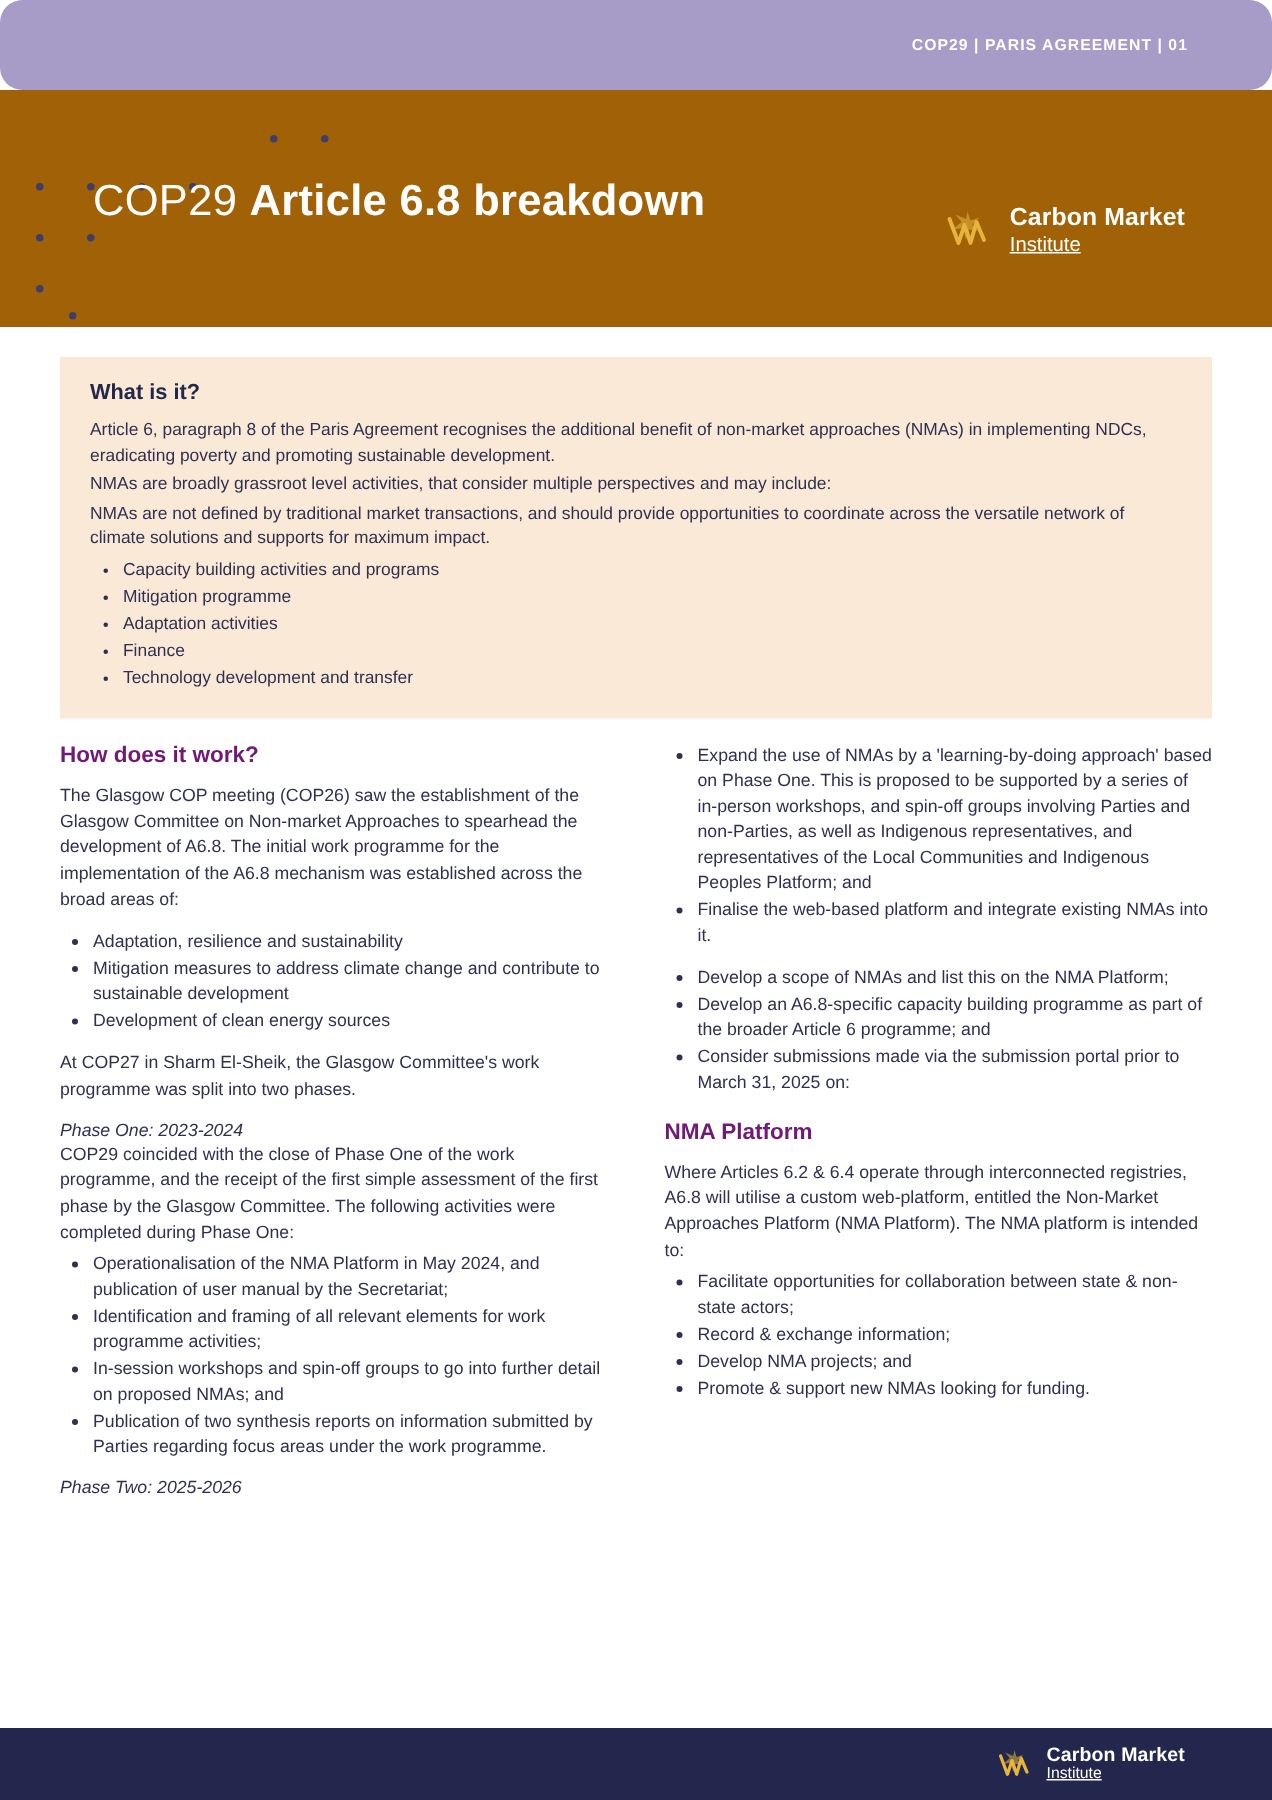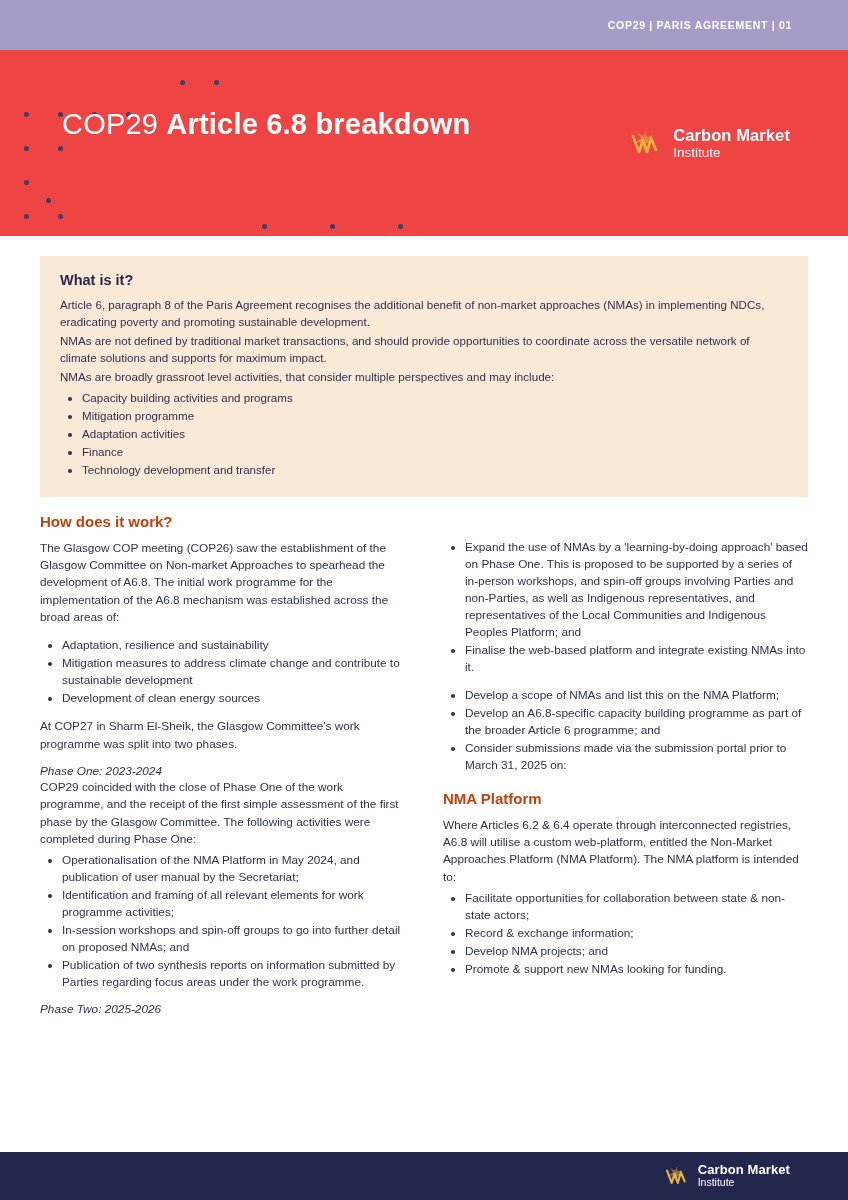--- a/index.html
+++ b/index.html
@@ -16,40 +16,41 @@
   }
   .page {
     position: relative;
     width: 848px;
     height: 1200px;
     box-sizing: border-box;
   }
 
   
   .topbar {
-    height: 50px;
+    height: 60px;
     background: #a79bc8;
     display: flex;
     align-items: center;
     justify-content: flex-end;
     padding-right: 56px;
     box-sizing: border-box;
+    border-radius: 15px;
   }
   .topbar-text {
     color: #ffffff;
     font-size: 10.5px;
     font-weight: bold;
     letter-spacing: 0.7px;
   }
 
   
   .hero {
     position: relative;
-    height: 186px;
-    background: #ef4444;
+    height: 158px;
+    background: #a16207;
     overflow: hidden;
   }
   .dot {
     position: absolute;
     width: 5px;
     height: 5px;
     border-radius: 50%;
     background: #3c3f6a;
   }
   .hero-title {
@@ -76,21 +77,21 @@
   .logo-mark {
     width: 34px;
     height: 34px;
     position: relative;
   }
   .logo-text {
     color: #ffffff;
     line-height: 1.12;
   }
   .logo-text .l1 { font-size: 16.5px; font-weight: bold; display: block; letter-spacing: 0.1px;}
-  .logo-text .l2 { font-size: 13.5px; font-weight: normal; display: block; }
+  .logo-text .l2 { font-size: 13.5px; font-weight: normal; display: block; text-decoration: underline; }
 
   
   .whatbox {
     margin: 20px 40px 0 40px;
     background: #fbe9d7;
     padding: 16px 20px 18px 20px;
     box-sizing: border-box;
   }
   .whatbox h2 {
     margin: 0 0 9px 0;
@@ -114,26 +115,26 @@
     color: #2f3050;
   }
 
   
   .cols {
     display: flex;
     margin: 16px 40px 0 40px;
     gap: 38px;
   }
   .col { width: 366px; }
-  .col-right { width: 366px; margin-top: 26px; }
+  .col-right { width: 366px; }
 
   h3.sec {
     margin: 0 0 10px 0;
     font-size: 15px;
-    color: #c2410c;
+    color: #701a75;
     font-weight: bold;
   }
   h3.sec.spaced { margin-top: 16px; }
   .body-p {
     margin: 0 0 11px 0;
     font-size: 11.8px;
     line-height: 1.47;
     color: #2f3050;
   }
   .phase-label {
@@ -223,22 +224,22 @@
       <div class="logo-text">
         <span class="l1">Carbon Market</span>
         <span class="l2">Institute</span>
       </div>
     </div>
   </div>
 
   <div class="whatbox">
     <h2>What is it?</h2>
     <p>Article 6, paragraph 8 of the Paris Agreement recognises the additional benefit of non-market approaches (NMAs) in implementing NDCs, eradicating poverty and promoting sustainable development.</p>
+    <p>NMAs are broadly grassroot level activities, that consider multiple perspectives and may include:</p>
     <p>NMAs are not defined by traditional market transactions, and should provide opportunities to coordinate across the versatile network of climate solutions and supports for maximum impact.</p>
-    <p>NMAs are broadly grassroot level activities, that consider multiple perspectives and may include:</p>
     <ul>
       <li>Capacity building activities and programs</li>
       <li>Mitigation programme</li>
       <li>Adaptation activities</li>
       <li>Finance</li>
       <li>Technology development and transfer</li>
     </ul>
   </div>
 
   <div class="cols">

